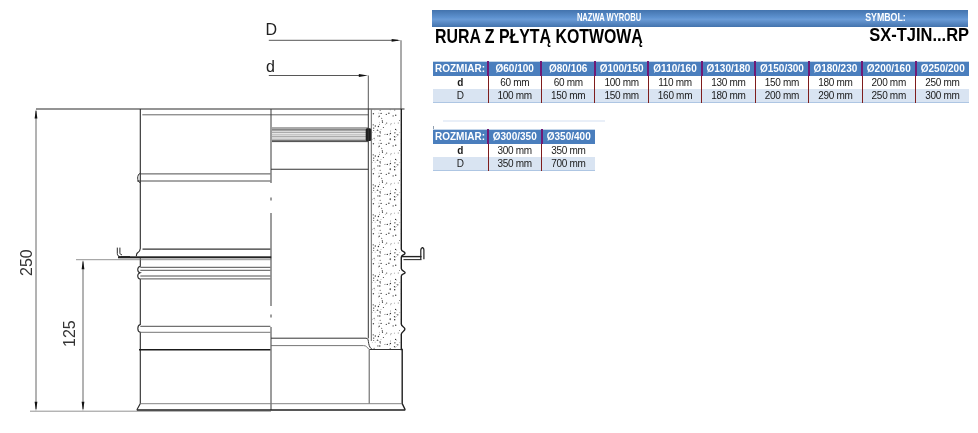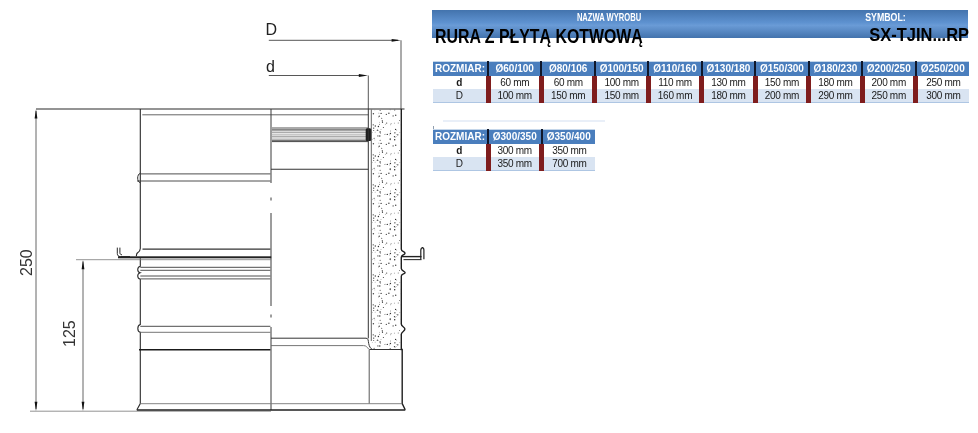--- a/index.html
+++ b/index.html
@@ -1,33 +1,33 @@
 <!DOCTYPE html>
 <html><head>
 <meta charset="utf-8">
 <style>
 html,body{margin:0;padding:0;background:#fff;}
 #page{position:relative;width:978px;height:433px;background:#fff;overflow:hidden;
   font-family:"Liberation Sans",sans-serif;}
 .abs{position:absolute;}
-#titlebar{left:432px;top:10px;width:536px;height:28px;
+#titlebar{left:432px;top:10px;width:536px;height:17px;
   background:linear-gradient(#4373ad,#5e92d0 45%,#6a9bd6 55%,#4373ad);}
 #titlebar .t1{position:absolute;left:0;top:0;width:354px;height:13px;line-height:14px;
   text-align:center;color:#fff;font-weight:bold;font-size:11px;transform:scaleX(0.69);}
 #titlebar .t2{position:absolute;left:371px;top:0;width:165px;height:13px;line-height:14px;
   text-align:center;color:#fff;font-weight:bold;font-size:11px;transform:scaleX(0.8);}
 #prodname{left:435px;top:24px;font-size:21px;font-weight:bold;color:#000;
   transform:scaleX(0.757);transform-origin:0 0;white-space:nowrap;}
 #symbol{left:773px;top:25px;width:196px;font-size:17.5px;font-weight:bold;color:#000;text-align:right;
   transform:scaleX(0.94);transform-origin:100% 0;}
 table.tb{border-collapse:collapse;table-layout:fixed;font-size:10px;}
 table.tb th{background:#4a7ebd;color:#fff;font-weight:bold;font-size:10px;
-  border-left:2px solid #0f172a;padding:0;height:14px;line-height:14px;text-align:center;}
+  border-left:2px solid #701a75;padding:0;height:14px;line-height:14px;text-align:center;}
 table.tb th:first-child{border-left:none;}
-table.tb td{border-left:5px solid #7f1d1d;padding:0;height:13px;line-height:13px;text-align:center;
+table.tb td{border-left:1px solid #7f1d1d;padding:0;height:13px;line-height:13px;text-align:center;
   color:#1a1a1a;font-size:10px;letter-spacing:-0.3px;}
 table.tb td:first-child{border-left:none;}
 table.tb tr.rowD{background:#d9e4f2;}
 table.tb{border-top:1px solid #c4d6ea;border-bottom:1px solid #aec6e3;}
 #tab1{left:433px;top:61px;width:536px;}
 #tab2{left:433px;top:129px;width:162px;}
 </style>
 </head>
 <body>
 <div id="page">
@@ -49,21 +49,21 @@
 <tbody>
         <tr>
           <th>ROZMIAR:</th>
           <th>Ø60/100</th>
           <th>Ø80/106</th>
           <th>Ø100/150</th>
           <th>Ø110/160</th>
           <th>Ø130/180</th>
           <th>Ø150/300</th>
           <th>Ø180/230</th>
-          <th>Ø200/250</th>
+          <th>Ø200/160</th>
           <th>Ø250/200</th>
         </tr>
 <tr class="rowd">
           <td style="font-weight:bold">d</td>
           <td>60 mm</td>
           <td>60 mm</td>
           <td>100 mm</td>
           <td>110 mm</td>
           <td>130 mm</td>
           <td>150 mm</td>

